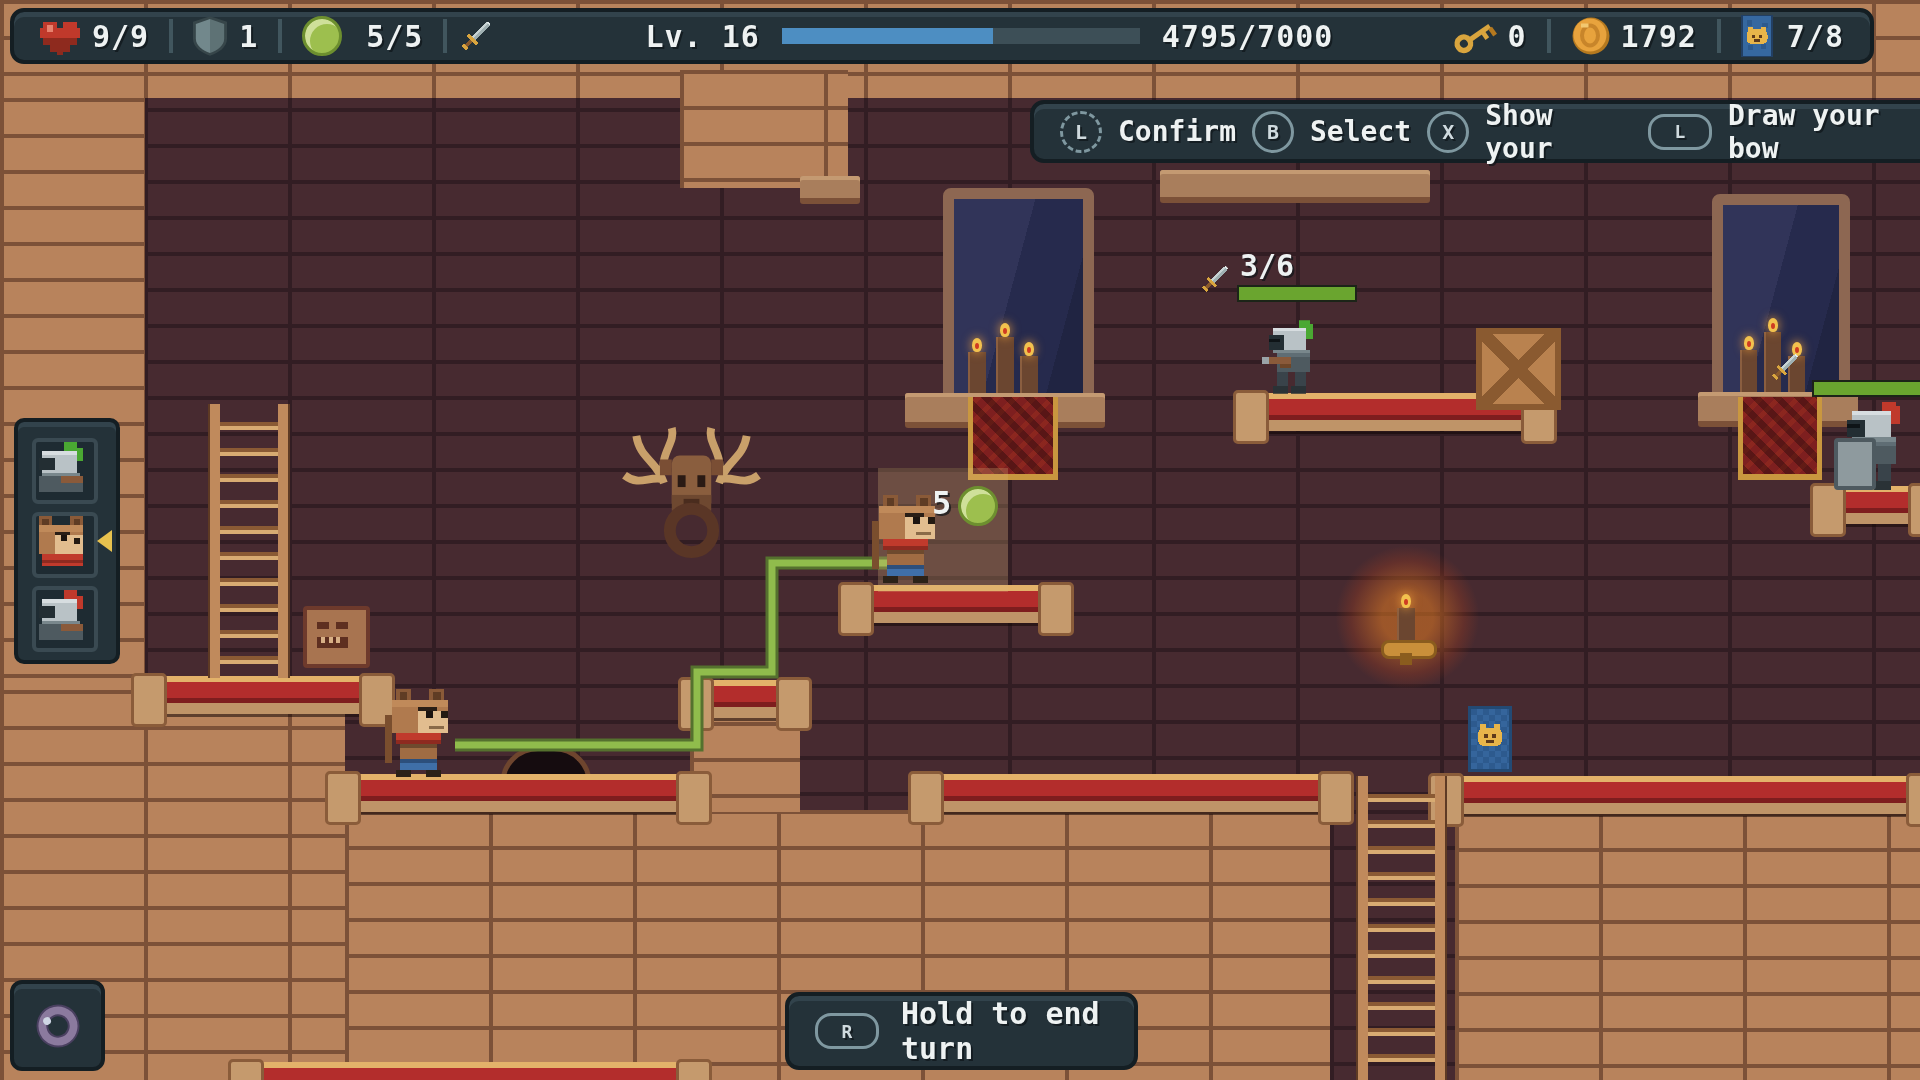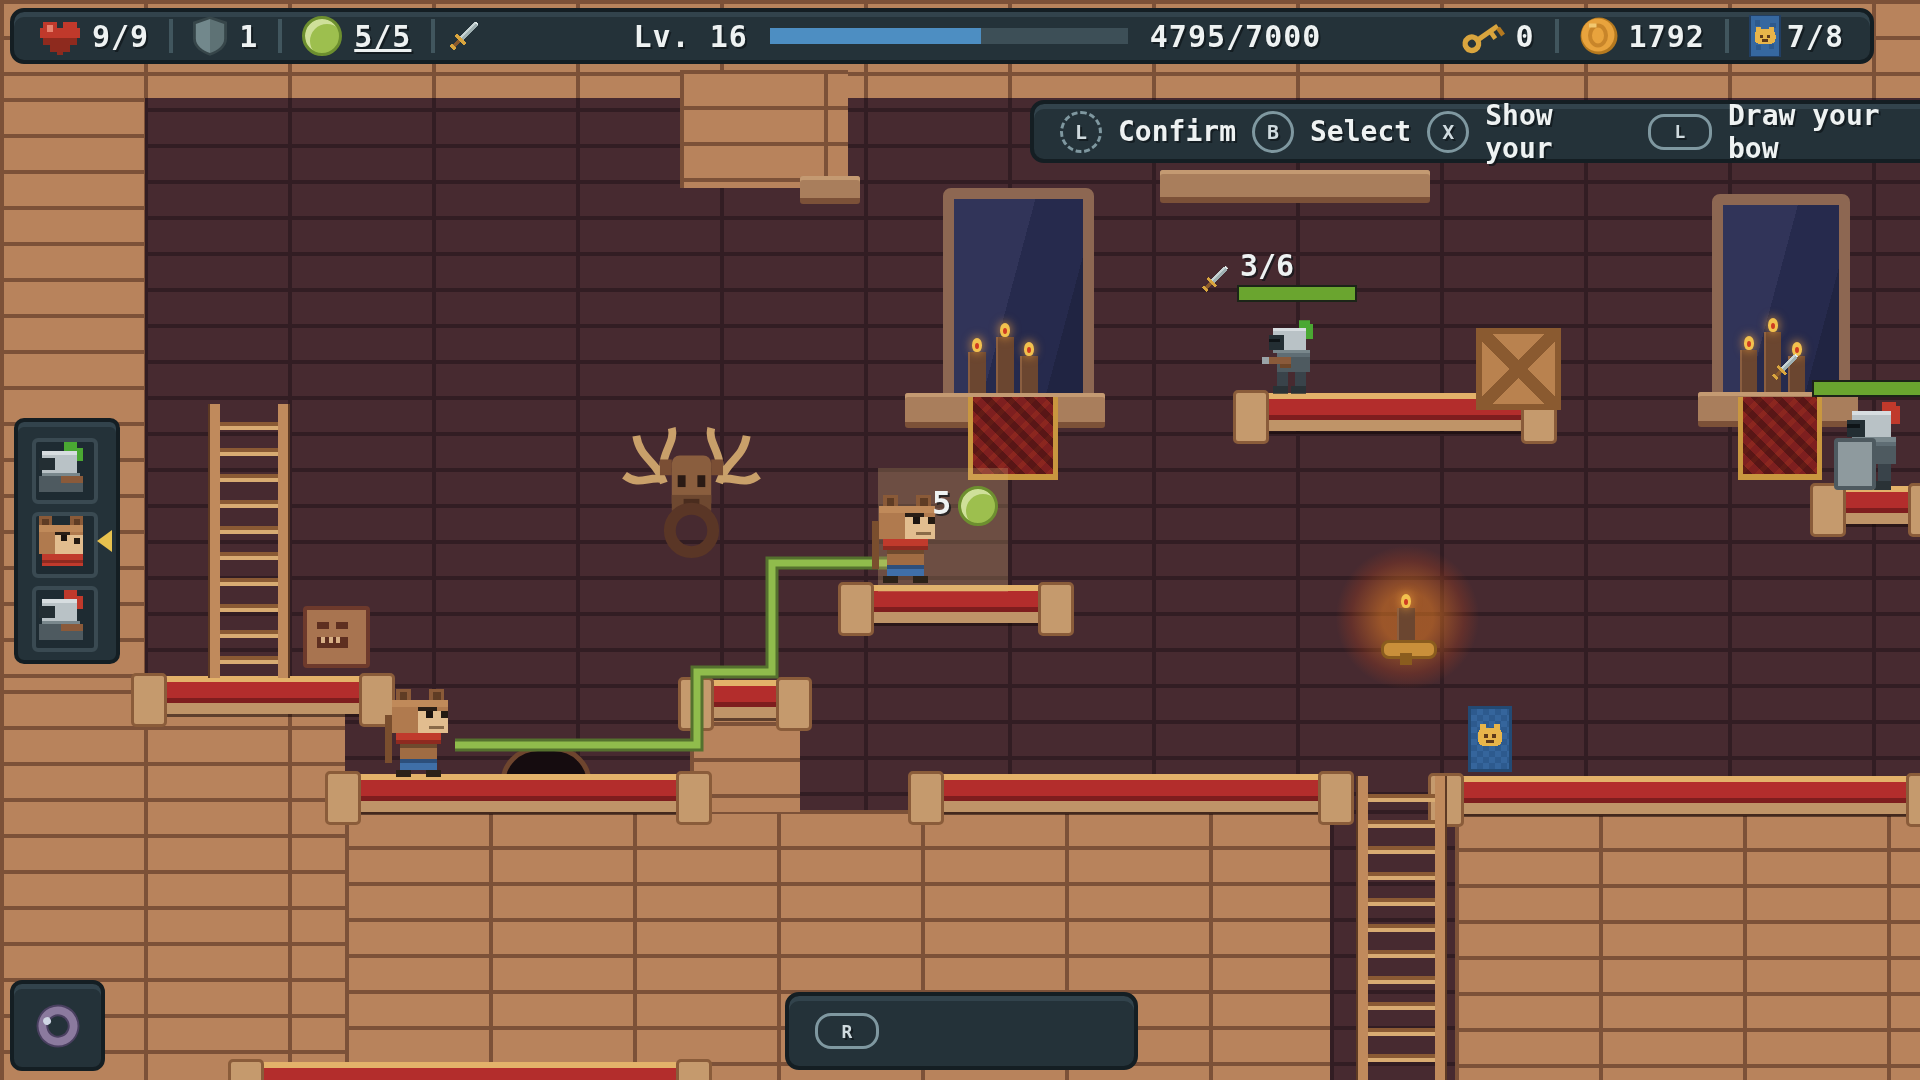--- a/index.html
+++ b/index.html
@@ -336,21 +336,21 @@
     <span style="margin-left:12px;">9/9</span>
     <div class="divider"></div>
     <svg viewBox="0 0 12 14" width="34" height="40">
       <path d="M6,0 L12,2 V8 C12,11 9,13 6,14 C3,13 0,11 0,8 V2 Z" fill="#37464a"></path>
       <path d="M6,1 L11,2.8 V8 C11,10.4 8.6,12.2 6,13 Z" fill="#5e7275"></path>
       <path d="M6,1 L1,2.8 V8 C1,10.4 3.4,12.2 6,13 Z" fill="#72888c"></path>
     </svg>
     <span style="margin-left:12px;">1</span>
     <div class="divider"></div>
     <div class="orb"></div>
-    <span style="margin-left:12px;text-decoration:underline;">5/5</span>
+    <span style="margin-left:24px;">5/5</span>
     <div class="divider"></div>
     <div style="transform:rotate(45deg);width:18px;height:38px;">
       <svg viewBox="0 0 10 22" width="18" height="38">
           <use href="#sym-sword"></use>
         </svg>
     </div>
     <span style="margin-left:160px;">Lv. 16</span>
     <div class="xp-track">
         <div class="xp-fill" style="width: 59%;"></div>
       </div>
@@ -378,37 +378,38 @@
           <rect x="16" y="6" width="4" height="4" fill="#2d5a8e"></rect>
         <rect x="5" y="23" width="4" height="4" fill="#2d5a8e"></rect>
           <rect x="15" y="22" width="4" height="4" fill="#2d5a8e"></rect>
         <rect x="5" y="9" width="4" height="3" fill="#e8b54a"></rect>
           <rect x="15" y="9" width="4" height="3" fill="#e8b54a"></rect>
         <rect x="4" y="11" width="16" height="11" rx="4" fill="#e8b54a"></rect>
         <rect x="8" y="15" width="2.5" height="2.5" fill="#5e3a1a"></rect>
           <rect x="13.5" y="15" width="2.5" height="2.5" fill="#5e3a1a"></rect>
         <rect x="9.5" y="18.5" width="5" height="1.8" fill="#5e3a1a"></rect>
       </svg>
-      <span style="margin-left:6px;">7/8</span>
+      <span style="margin-left:14px;">7/8</span>
     </div>
   </div>
 
   <div class="abs panel prompts" style="left:1030px;top:100px;width:940px;height:63px;box-sizing:border-box;">
     <span class="btn-stick">L</span>
     <span>Confirm</span>
     <span class="btn-face">B</span>
     <span>Select</span>
     <span class="btn-face">X</span>
     <span>Show your</span>
     <span class="btn-shoulder">L</span>
     <span>Draw your bow</span>
   </div>
 
   <div class="abs panel endturn" style="left:785px;top:992px;width:353px;height:78px;display:flex;align-items:center;gap:22px;padding:0 26px;box-sizing:border-box;font-size:30px;">
     <span class="btn-shoulder">R</span>
+    <span>Hold to end turn</span>
   </div>
 
   <div class="abs panel" style="left:10px;top:980px;width:87px;height:83px;border-radius:12px;display:flex;align-items:center;justify-content:center;">
     <svg viewBox="0 0 40 40" width="52" height="52" style="transform:rotate(-25deg);">
       <circle cx="20" cy="20" r="12" fill="none" stroke="#4a4060" stroke-width="9"></circle>
       <circle cx="20" cy="20" r="12" fill="none" stroke="#8b7a9e" stroke-width="6"></circle>
       <circle cx="14" cy="13" r="3" fill="#cfd6e4"></circle>
     </svg>
   </div>
 

